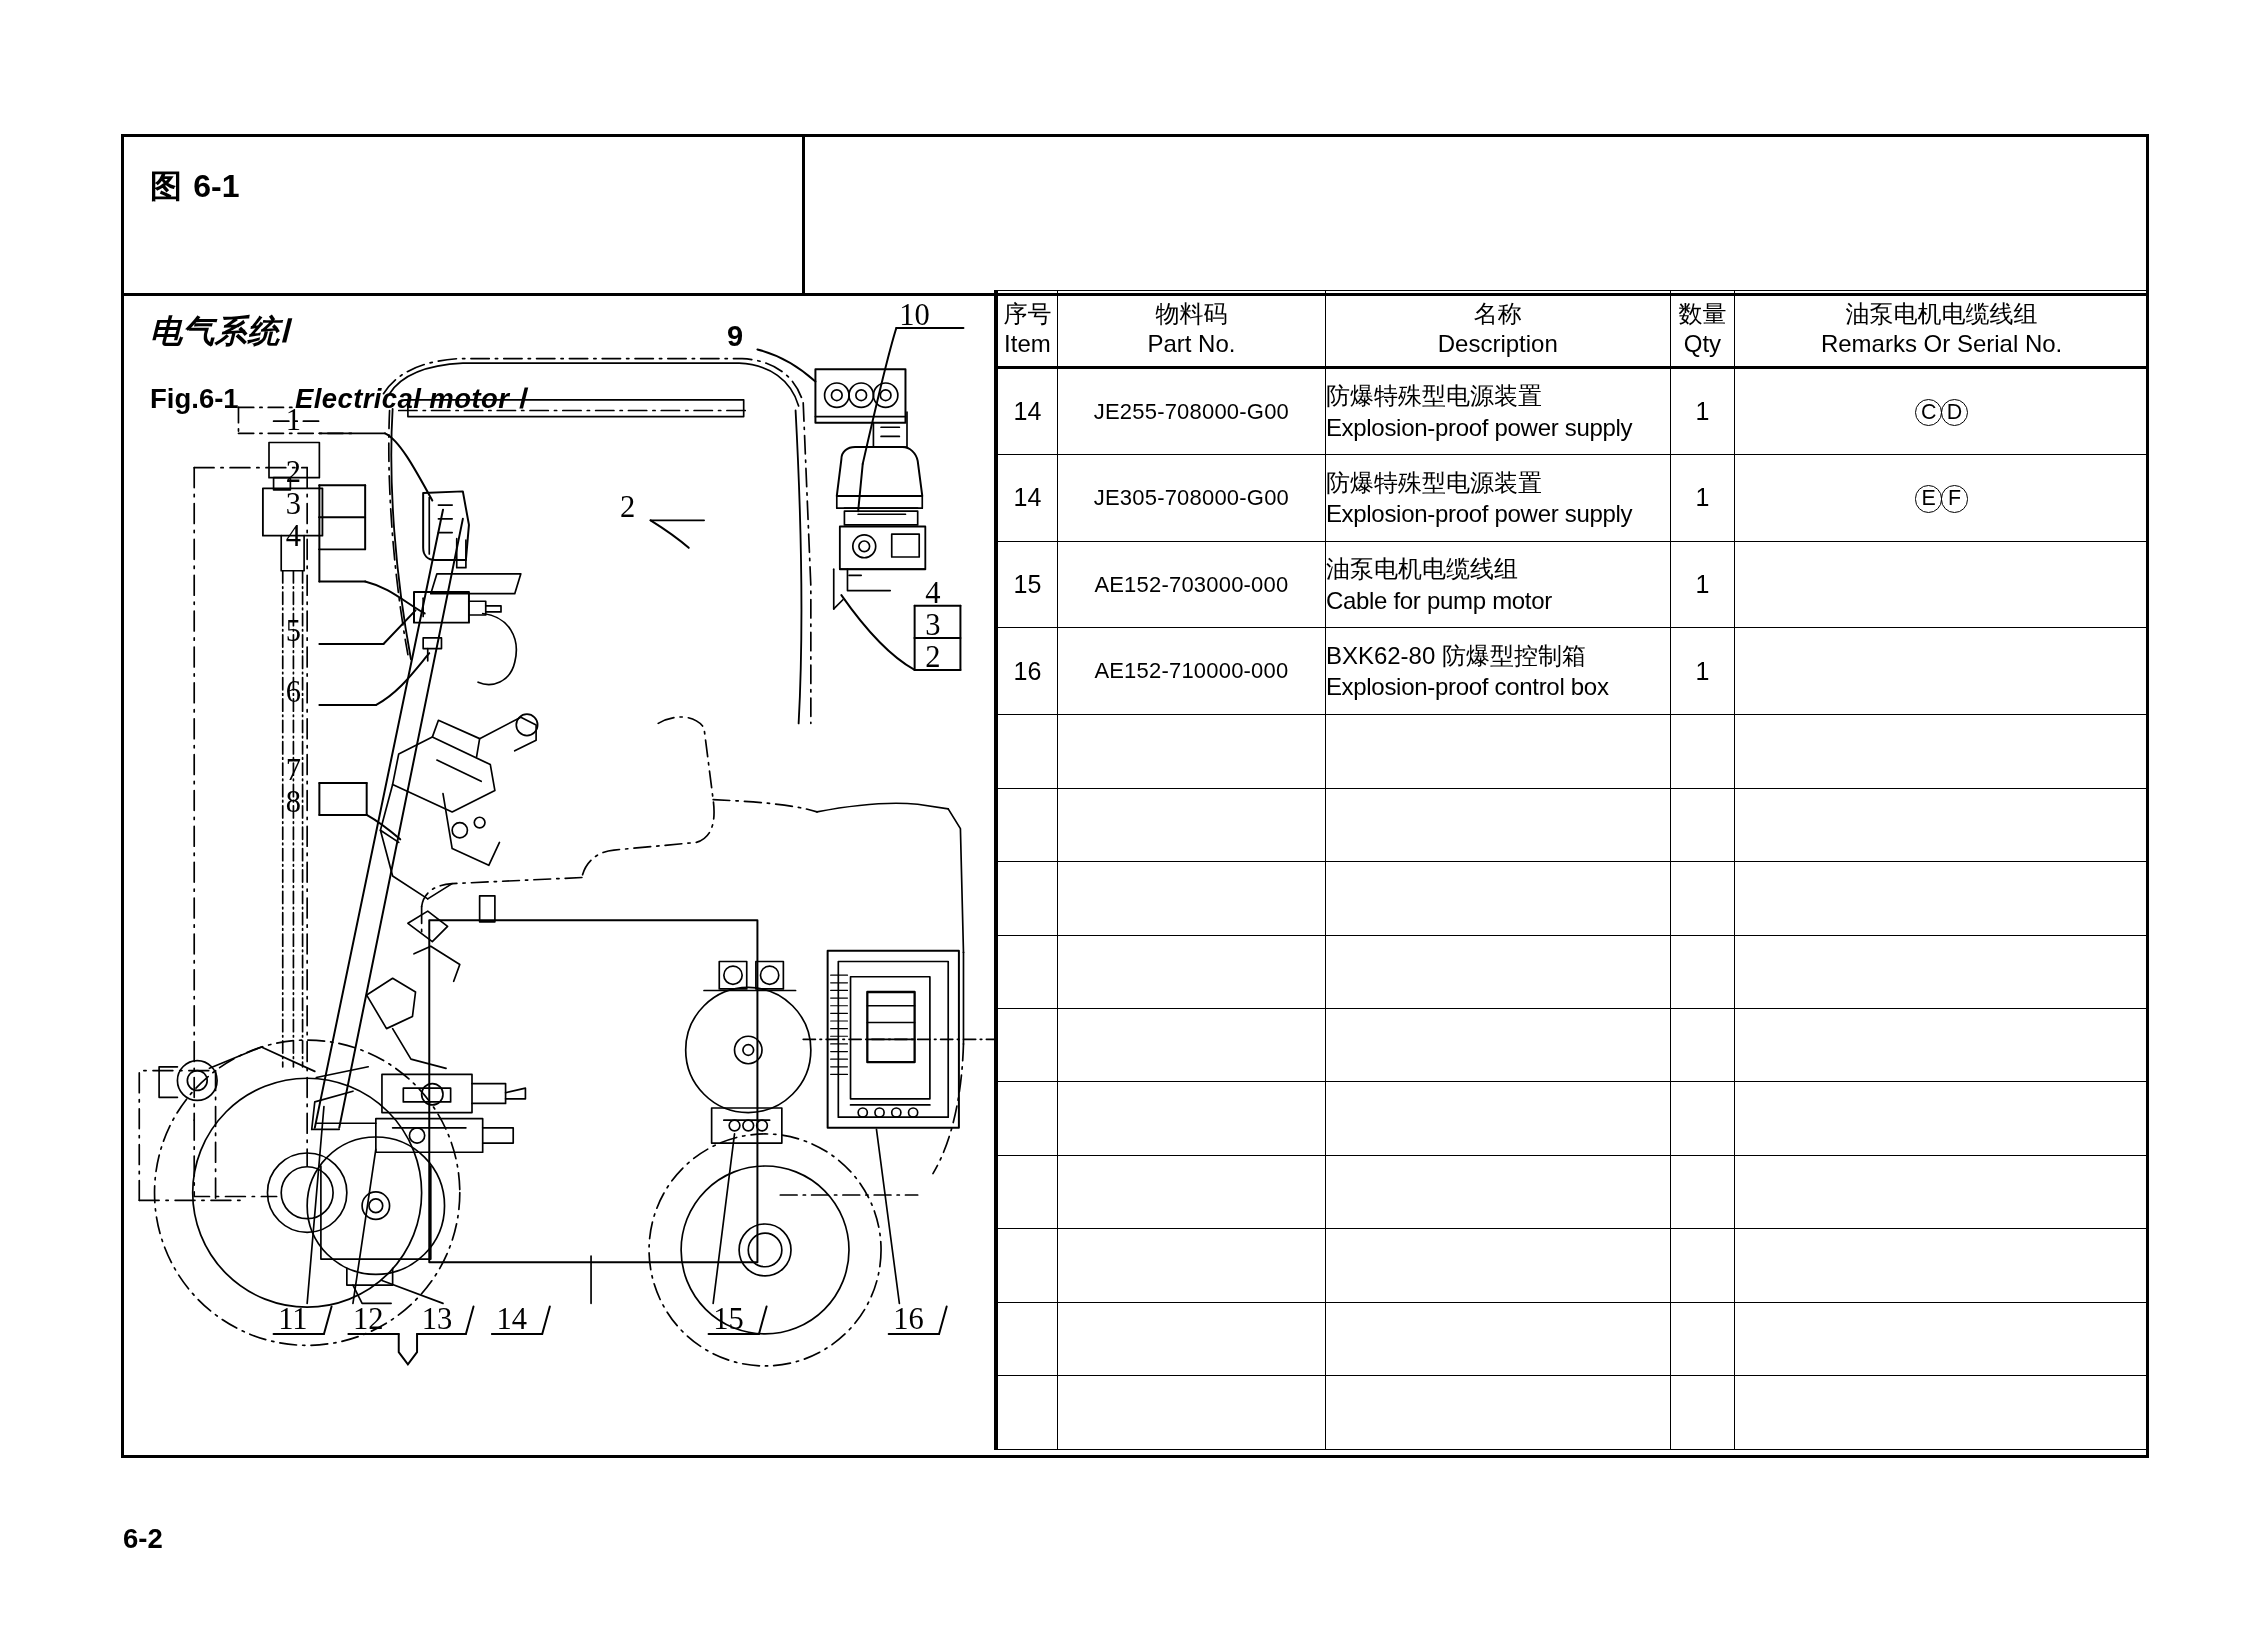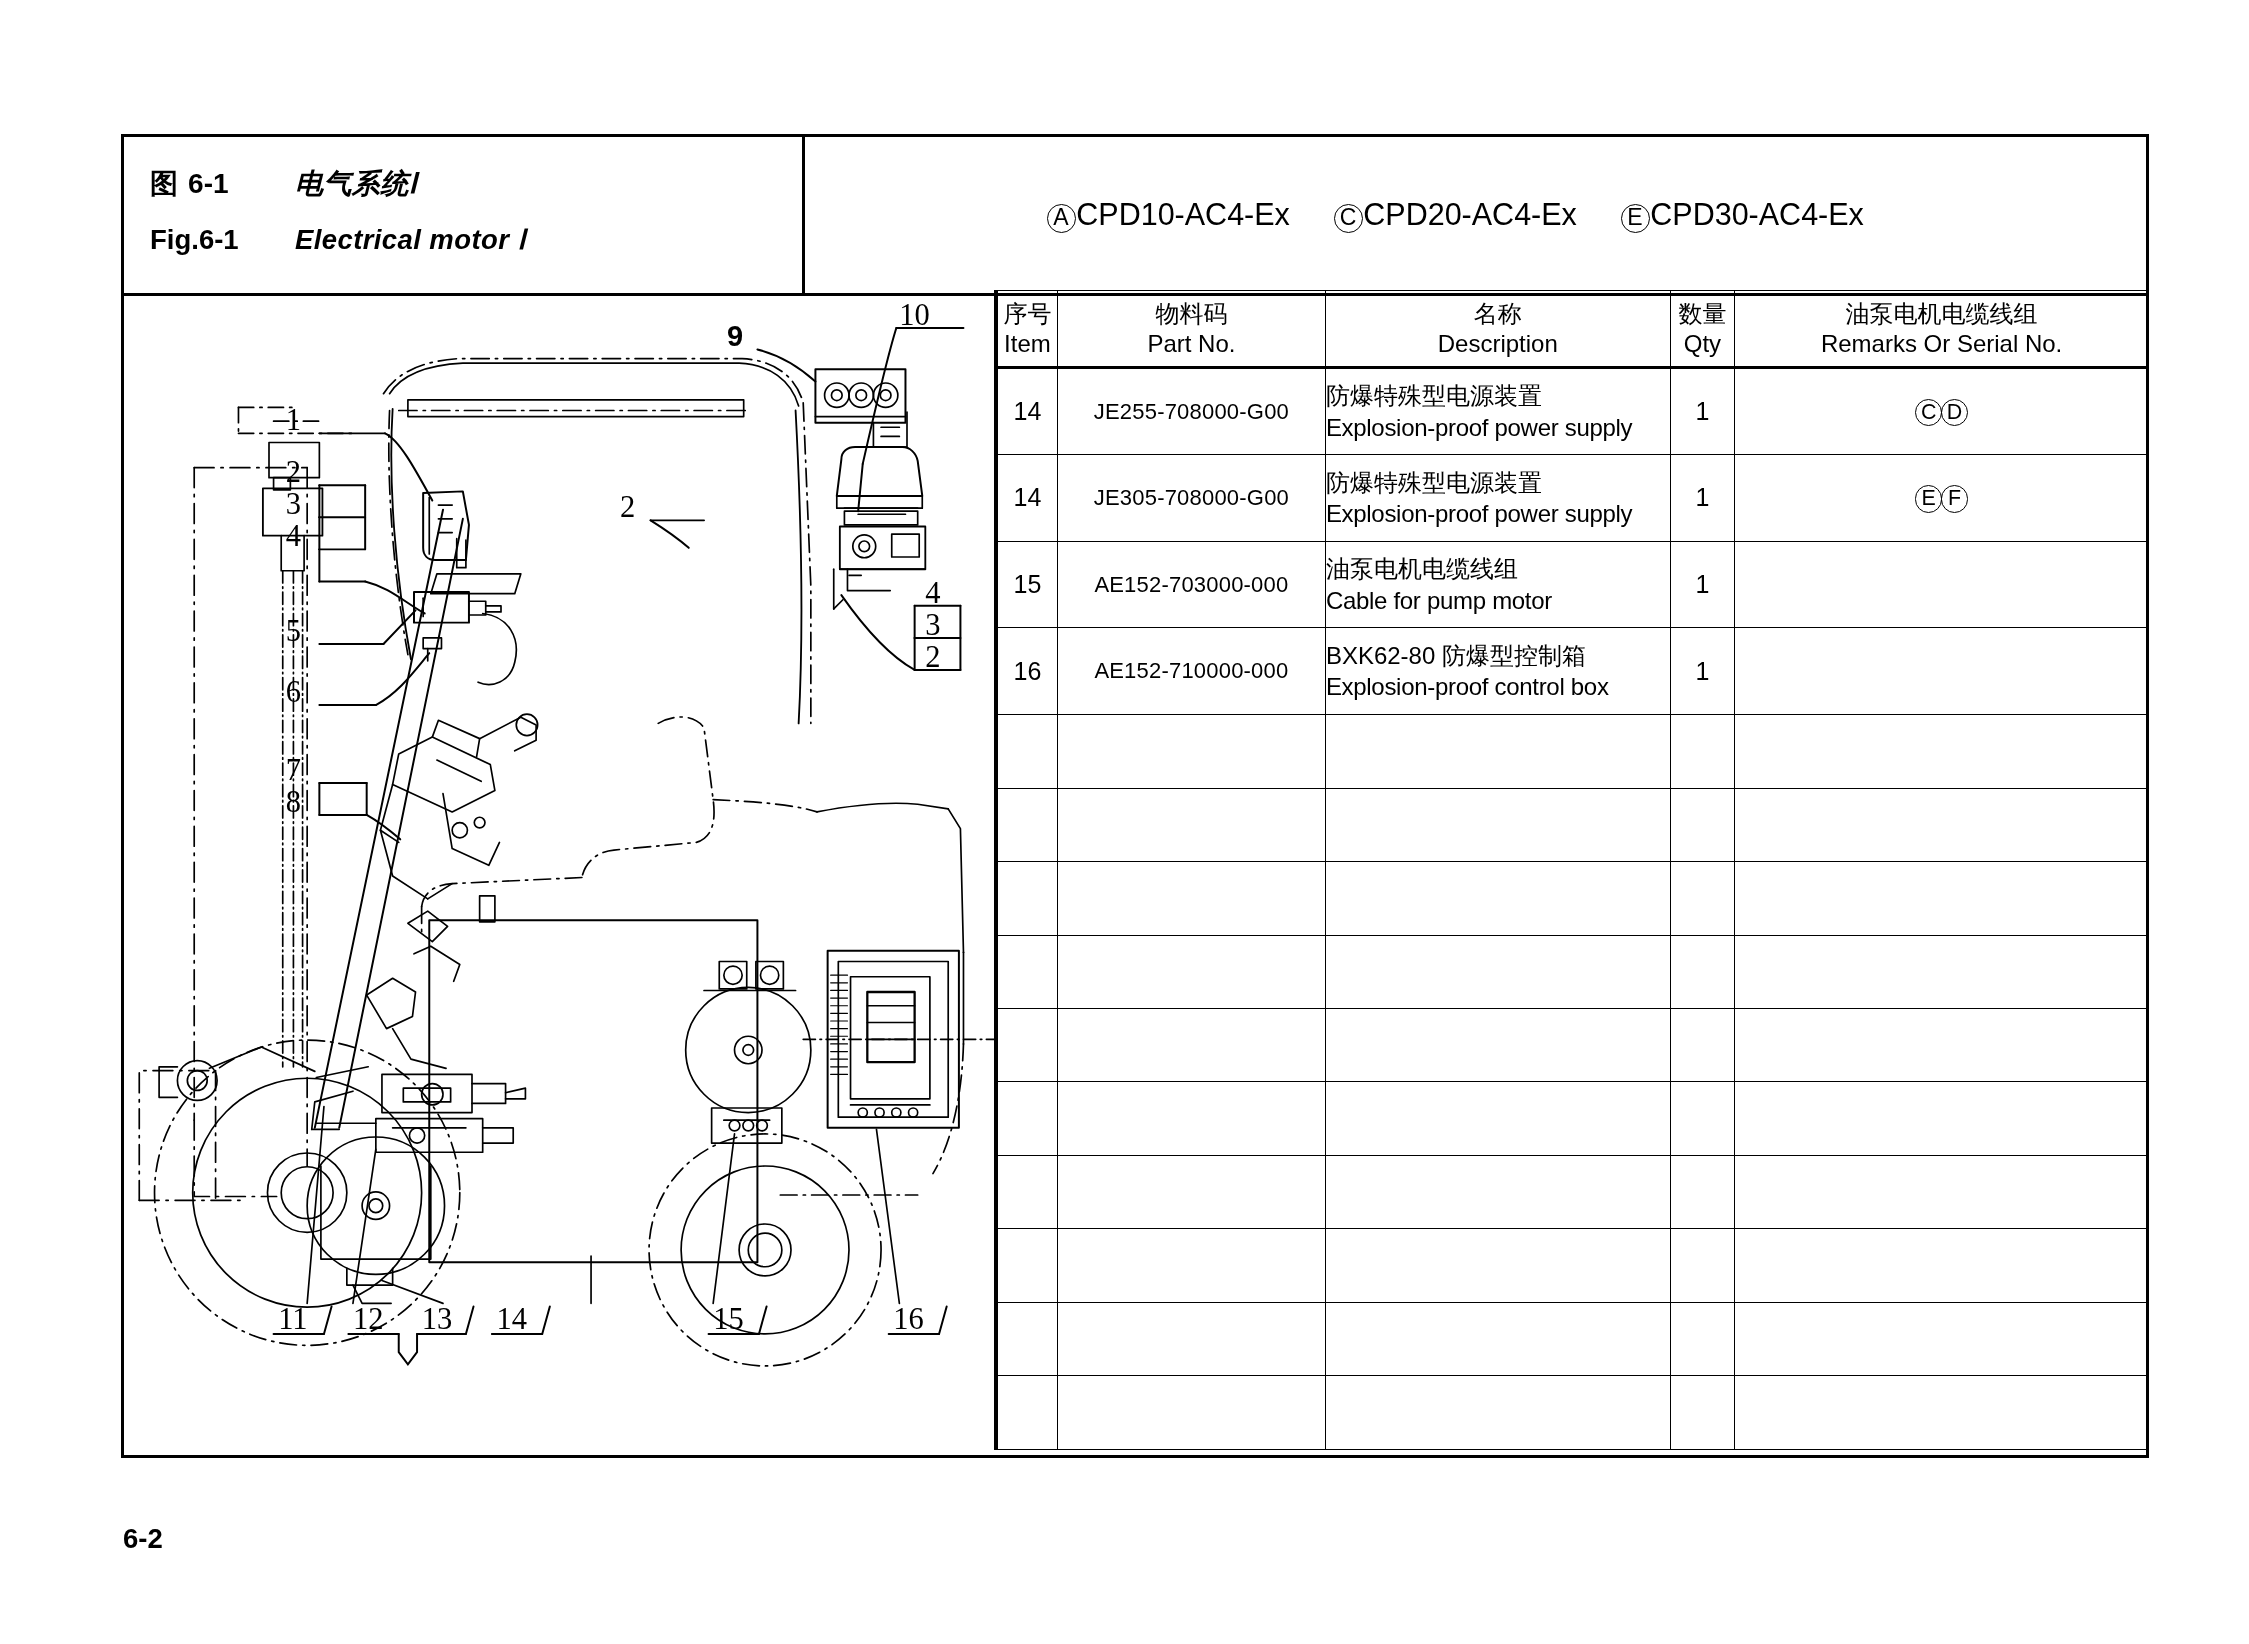--- a/index.html
+++ b/index.html
@@ -31,21 +31,21 @@
     border-right: 3.1px solid #000;
     border-bottom: 3.1px solid #000;
     padding: 27.5px 0 0 26px;
   }
   .title-row {
     display: flex;
     align-items: baseline;
     font-weight: bold;
     white-space: nowrap;
   }
-  .title-row.cn { font-size: 28px; margin-bottom: 20px; }
+  .title-row.cn { font-size: 32px; margin-bottom: 28px; flex-direction: column; }
   .title-row.en { font-size: 27.5px; }
   .t-num { width: 145px; flex: 0 0 145px; }
   .t-txt { letter-spacing: 0.4px; font-style: italic; }
   .t-cn-label { letter-spacing: 2.3px; }
 
   
   #model-block {
     position: absolute;
     left: 681px; top: 0;
     width: 1344px; height: 159px;
@@ -161,25 +161,20 @@
         </span>
         <span class="t-txt">电气系统Ⅰ</span>
       </div>
       <div class="title-row en">
         <span class="t-num">Fig.6-1</span>
         <span class="t-txt">Electrical motor Ⅰ</span>
       </div>
     </div>
 
     <div id="model-block">
-      <div class="model-row">
-        <span class="model-item"><span class="circ">A</span><span>CPD10-AC4-Ex</span></span>
-        <span class="model-item"><span class="circ">C</span><span>CPD20-AC4-Ex</span></span>
-        <span class="model-item"><span class="circ">E</span><span>CPD30-AC4-Ex</span></span>
-      </div>
     </div>
 
     <div id="diagram-pane">
       <svg id="diagram-svg" width="870" height="1160" viewBox="0 0 1140 1520" xmlns="http://www.w3.org/2000/svg">
         <g fill="none" stroke="#000" stroke-width="2.2" stroke-linecap="round" stroke-linejoin="round">
 
           <g stroke-dasharray="26 9 3 9" stroke-width="2.2">
 
             <path d="M 92 225 L 92 1080"></path>
             <path d="M 92 225 L 240 225"></path>

